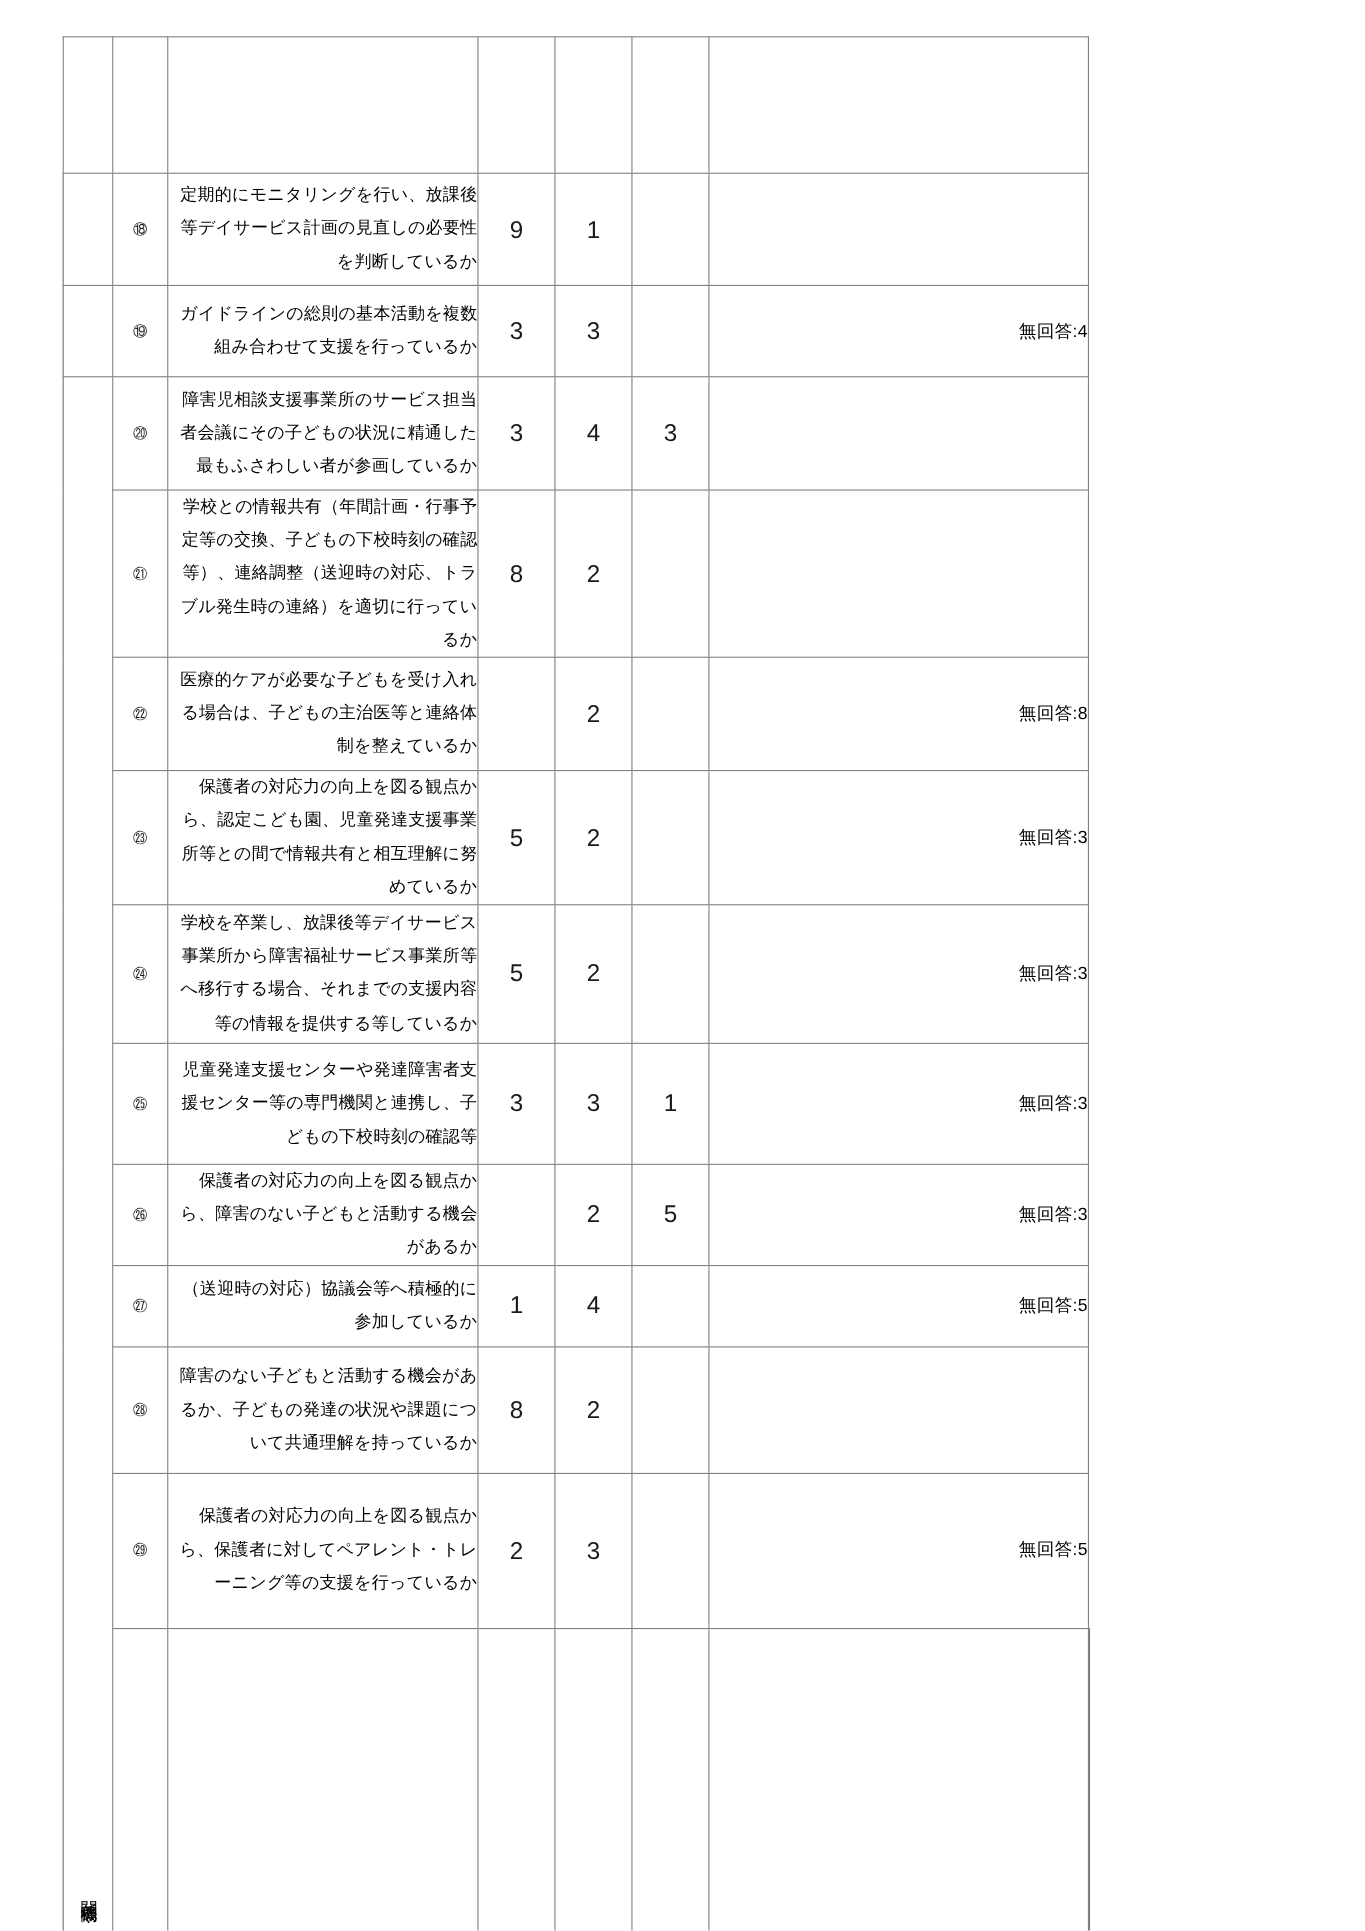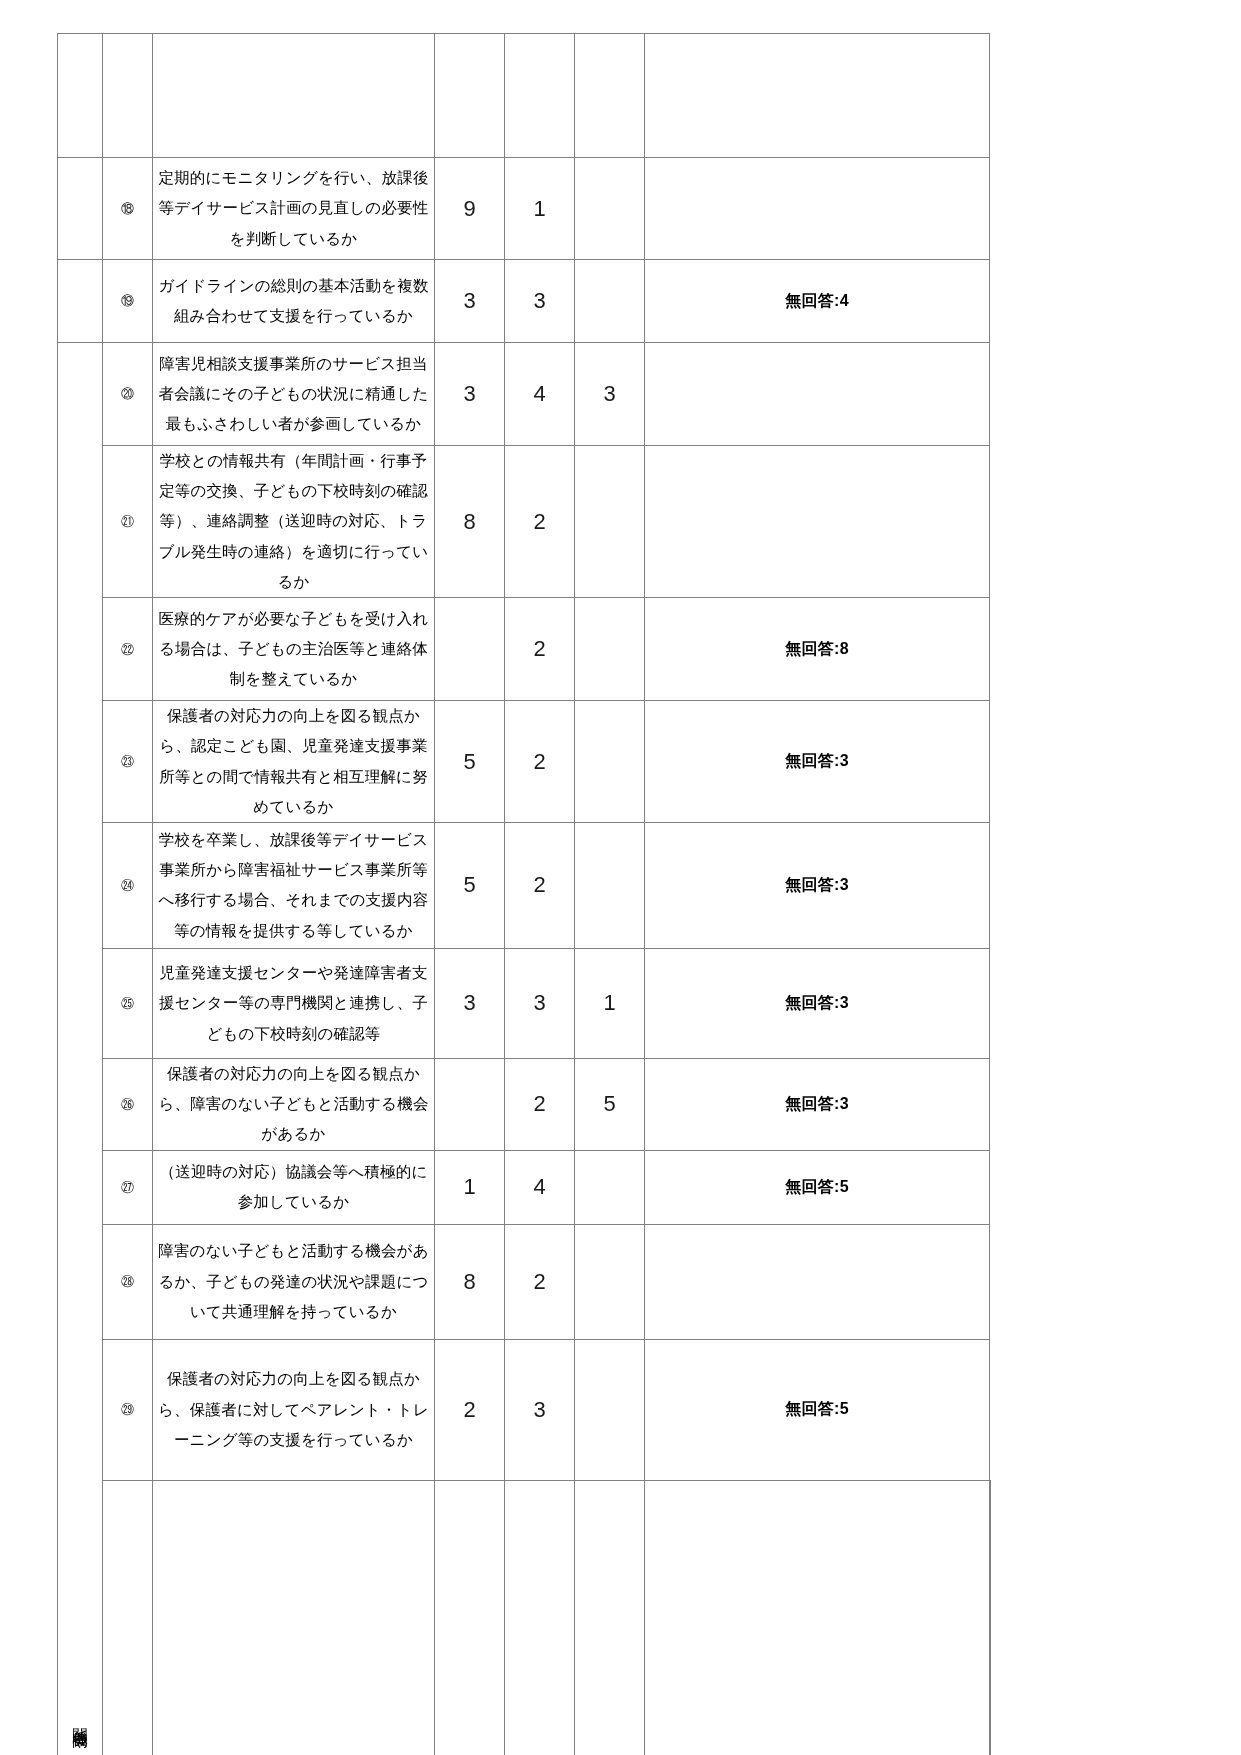--- a/index.html
+++ b/index.html
@@ -53,35 +53,34 @@
   td.num {
     background: #dce0ee;
     text-align: center;
     font-size: 13px;
     color: #1a1a1a;
   }
   td.qtext {
     padding: 12px 10px 12px 12px;
     font-size: 15.5px;
     line-height: 1.95;
-    text-align: center;
+    text-align: right;
     letter-spacing: 0.2px;
   }
   td.val {
     text-align: center;
     font-size: 22px;
     font-weight: 300;
     color: #1a1a1a;
   }
   td.note {
     padding-left: 14px;
     font-size: 16px;
-    text-align: center;
+    text-align: right;
     letter-spacing: 0.3px;
-    font-weight: bold;
   }
 
   
   .vlabel {
     writing-mode: vertical-rl;
     text-orientation: upright;
     font-size: 15px;
     line-height: 1.72;
     letter-spacing: 2px;
     margin: 0 auto;

